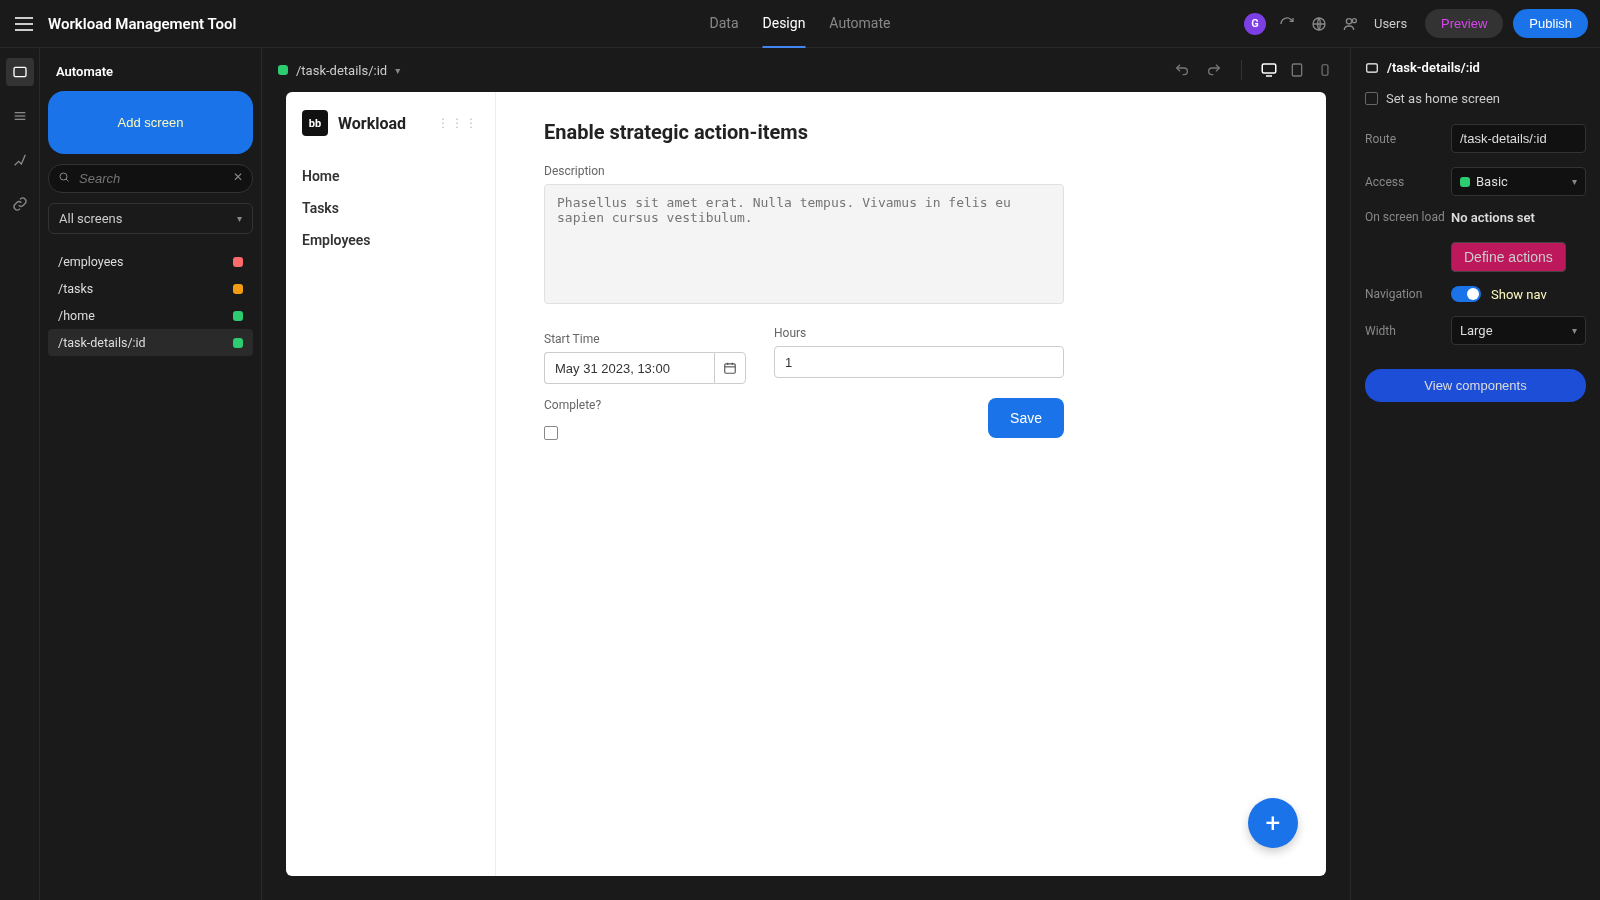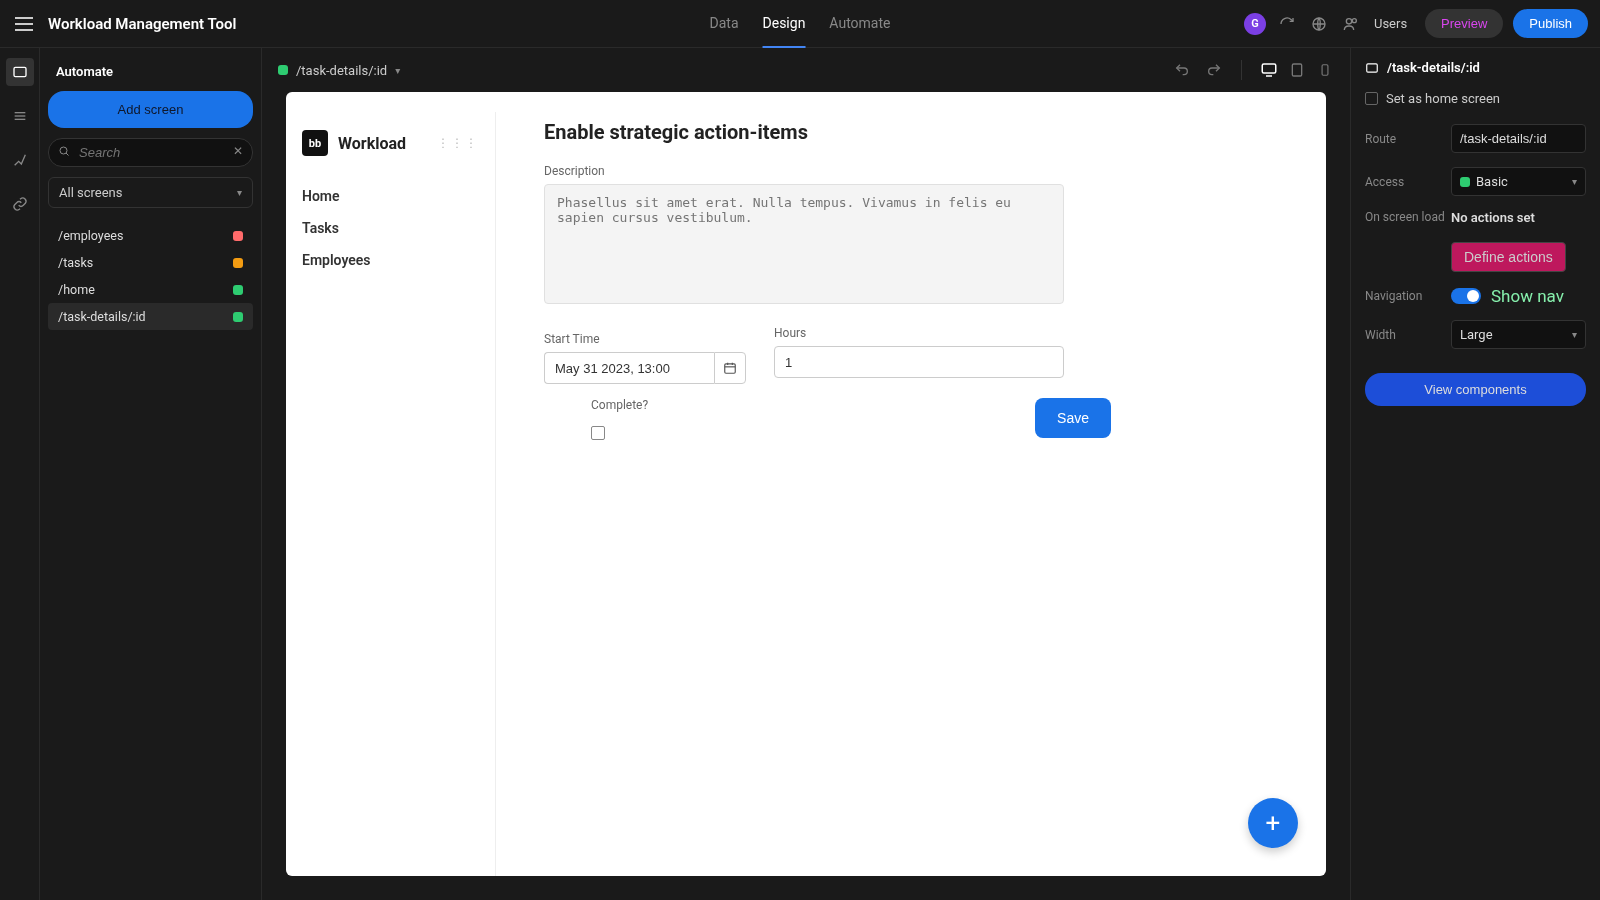--- a/index.html
+++ b/index.html
@@ -25,21 +25,21 @@
   .main-row { flex:1; display:flex; min-height:0;}
 
   
   .iconrail { width:40px; background:#1a1a1a; border-right:1px solid #2a2a2a; display:flex; flex-direction:column; align-items:center; padding-top:10px; gap:16px;}
   .rail-icon { width:28px; height:28px; display:flex; align-items:center; justify-content:center; color:#888; cursor:pointer; border-radius:4px;}
   .rail-icon.active { background:#333; color:#fff;}
 
   
   .screens-panel { width:222px; background:#1a1a1a; border-right:1px solid #2a2a2a; padding:12px 8px; display:flex; flex-direction:column;}
   .screens-title { font-size:13px; font-weight:600; color:#fff; padding:4px 8px 12px;}
-  .add-screen-btn { background:#1a73e8; color:#0f172a; border:none; width:100%; padding:11px 0; border-radius:16px; font-size:13px; font-weight:500; cursor:pointer; margin-bottom:10px;}
+  .add-screen-btn { background:#1a73e8; color:#fef9c3; border:none; width:100%; padding:24px 0; border-radius:16px; font-size:13px; font-weight:500; cursor:pointer; margin-bottom:10px;}
   .search-wrap { position:relative; margin-bottom:10px;}
   .search-input { width:100%; background:#111; border:1px solid #333; border-radius:14px; padding:6px 28px 6px 30px; color:#ccc; font-size:13px; font-style:italic;}
   .search-wrap .mag { position:absolute; left:10px; top:7px; color:#888; font-size:12px;}
   .search-wrap .clr { position:absolute; right:10px; top:6px; color:#888; font-size:12px; cursor:pointer;}
   .filter-select { width:100%; background:#1a1a1a; border:1px solid #333; border-radius:6px; padding:7px 10px; color:#ccc; font-size:13px; display:flex; justify-content:space-between; align-items:center; cursor:pointer; margin-bottom:14px;}
   .screen-list { display:flex; flex-direction:column;}
   .screen-item { display:flex; align-items:center; justify-content:space-between; padding:6px 10px; border-radius:4px; font-size:12.5px; color:#ddd; cursor:pointer;}
   .screen-item.selected { background:#2a2a2a;}
   .dot { width:10px; height:10px; border-radius:3px;}
 
@@ -50,41 +50,41 @@
   .route-dot { width:10px; height:10px; border-radius:3px; background:#2ecc71;}
   .center-toolbar-right { margin-left:auto; display:flex; align-items:center; gap:14px; color:#888;}
   .tb-icon { width:18px; height:18px; display:flex; align-items:center; justify-content:center; cursor:pointer; color:#777;}
   .tb-divider { width:1px; height:20px; background:#333; margin:0 4px;}
   .device-icons { display:flex; gap:10px;}
   .device-icons .tb-icon.active { color:#fff;}
 
   
   .canvas-wrap { flex:1; padding:0 24px 24px; min-height:0; }
   .canvas { background:#fff; border-radius:6px; width:100%; height:100%; display:flex; position:relative; overflow:hidden;}
-  .canvas-side { width:210px; border-right:1px solid #eee; padding:18px 16px;margin-top:20px;}
+  .canvas-side { width:210px; border-right:1px solid #eee; padding:18px 16px;}
   .brand-row { display:flex; align-items:center; gap:10px; margin-bottom:24px;}
   .brand-logo { width:26px; height:26px; background:#111; border-radius:4px; color:#fff; font-size:11px; font-weight:700; display:flex; align-items:center; justify-content:center;}
   .brand-name { font-size:16px; font-weight:700; color:#222;}
   .drag-handle { margin-left:auto; color:#bbb; letter-spacing:2px; font-size:12px; cursor:grab;}
   .nav-item { font-size:14px; color:#555; padding:8px 0; cursor:pointer;}
   .nav-item.bold { font-weight:600; color:#333;}
 
   .canvas-main { flex:1; padding:28px 48px;}
   .form-title { font-size:20px; font-weight:700; color:#222; margin-bottom:20px;}
   .field-label { font-size:12px; color:#666; margin-bottom:6px; display:block;}
   .textarea { width:520px; height:120px; background:#f4f4f4; border:1px solid #e0e0e0; border-radius:4px; padding:10px 12px; font-size:13px; color:#888; resize:none; margin-bottom:18px;}
   .row-fields { display:flex; gap:20px; width:520px; margin-bottom:14px;}
   .col { display:flex; flex-direction:column;}
   .col.start { flex:0 0 210px;margin-top:6px;}
   .col.hours { flex:1;}
   .date-wrap { display:flex;}
   .date-input { height:32px; border:1px solid #ccc; border-radius:4px 0 0 4px; padding:0 10px; font-size:13px; color:#333; width:170px; border-right:none;}
   .date-btn { width:32px; height:32px; border:1px solid #ccc; border-radius:0 4px 4px 0; background:#fff; display:flex; align-items:center; justify-content:center; cursor:pointer; color:#555;}
   .num-input { height:32px; border:1px solid #ccc; border-radius:4px; padding:0 10px; font-size:13px; color:#333; width:100%;}
-  .complete-row { width:520px; display:flex; align-items:flex-start; justify-content:space-between;margin-left:47px;}
+  .complete-row { width:520px; display:flex; align-items:flex-start; justify-content:space-between;}
   .complete-left { display:flex; flex-direction:column; gap:8px;}
   .checkbox { width:14px; height:14px; border:1px solid #888; border-radius:2px; background:#fff; cursor:pointer;}
   .save-btn { background:#1a73e8; color:#fff; border:none; padding:12px 22px; border-radius:8px; font-size:14px; font-weight:500; cursor:pointer;}
   .fab { position:absolute; right:28px; bottom:28px; width:50px; height:50px; border-radius:50%; background:#1a73e8; color:#fff; font-size:26px; display:flex; align-items:center; justify-content:center; cursor:pointer; box-shadow:0 4px 10px rgba(0,0,0,.2);}
 
   
   .inspector { width:250px; background:#1a1a1a; border-left:1px solid #2a2a2a; display:flex; flex-direction:column; padding:12px 14px; font-size:13px;}
   .insp-header { display:flex; align-items:center; gap:8px; font-weight:600; color:#fff; margin-bottom:16px;}
   .insp-row { display:flex; align-items:center; margin-bottom:14px;}
   .insp-label { width:86px; font-size:12px; color:#888;}
@@ -92,21 +92,21 @@
   .checkbox-sm { width:13px; height:13px; border:1px solid #666; border-radius:2px; margin-right:8px; cursor:pointer;}
   .set-home { display:flex; align-items:center; font-size:13px; color:#ccc; margin-bottom:18px; cursor:pointer;}
   .text-input-dark { width:100%; background:#111; border:1px solid #333; border-radius:4px; padding:6px 8px; color:#ddd; font-size:13px;}
   .select-dark { width:100%; background:#111; border:1px solid #333; border-radius:4px; padding:6px 8px; color:#ddd; font-size:13px; display:flex; justify-content:space-between; align-items:center; cursor:pointer;}
   .select-dark .sd-left { display:flex; align-items:center; gap:6px;}
   .no-actions { color:#ddd; font-weight:600; font-size:13px;}
   .define-btn { background:#be185d; border:1px solid #444; color:#ccc; padding:6px 12px; border-radius:4px; font-size:14px; cursor:pointer; margin-top:17px;}
   .toggle-row { display:flex; align-items:center; gap:10px;}
   .toggle { width:30px; height:16px; background:#1a73e8; border-radius:10px; position:relative; cursor:pointer;}
   .toggle .knob { position:absolute; right:2px; top:2px; width:12px; height:12px; background:#fff; border-radius:50%;}
-  .show-nav { color:#86efac; font-size:17px;}
+  .show-nav { color:#fef9c3; font-size:13px;}
   .view-comp-btn { margin-top:10px; width:100%; background:#1d4ed8; border:none; color:#ddd; padding:9px 0; border-radius:16px; font-size:13px; cursor:pointer; font-weight:500;}
   .chev { font-size:10px; color:#888;}
   svg { display:block;}
 </style>
 </head>
 <body>
 
 <div class="topbar">
   <div class="hamburger">
       <span></span>

